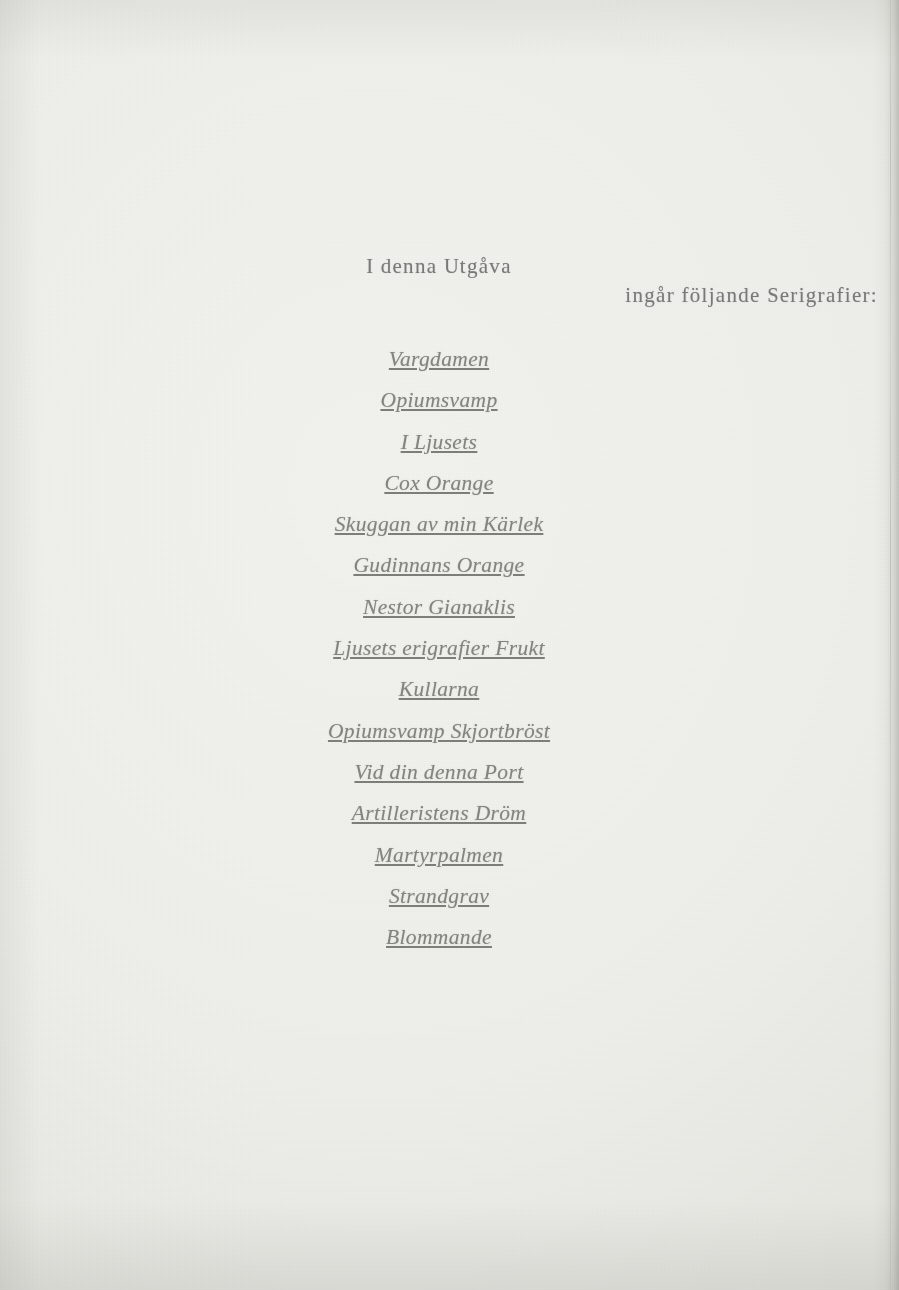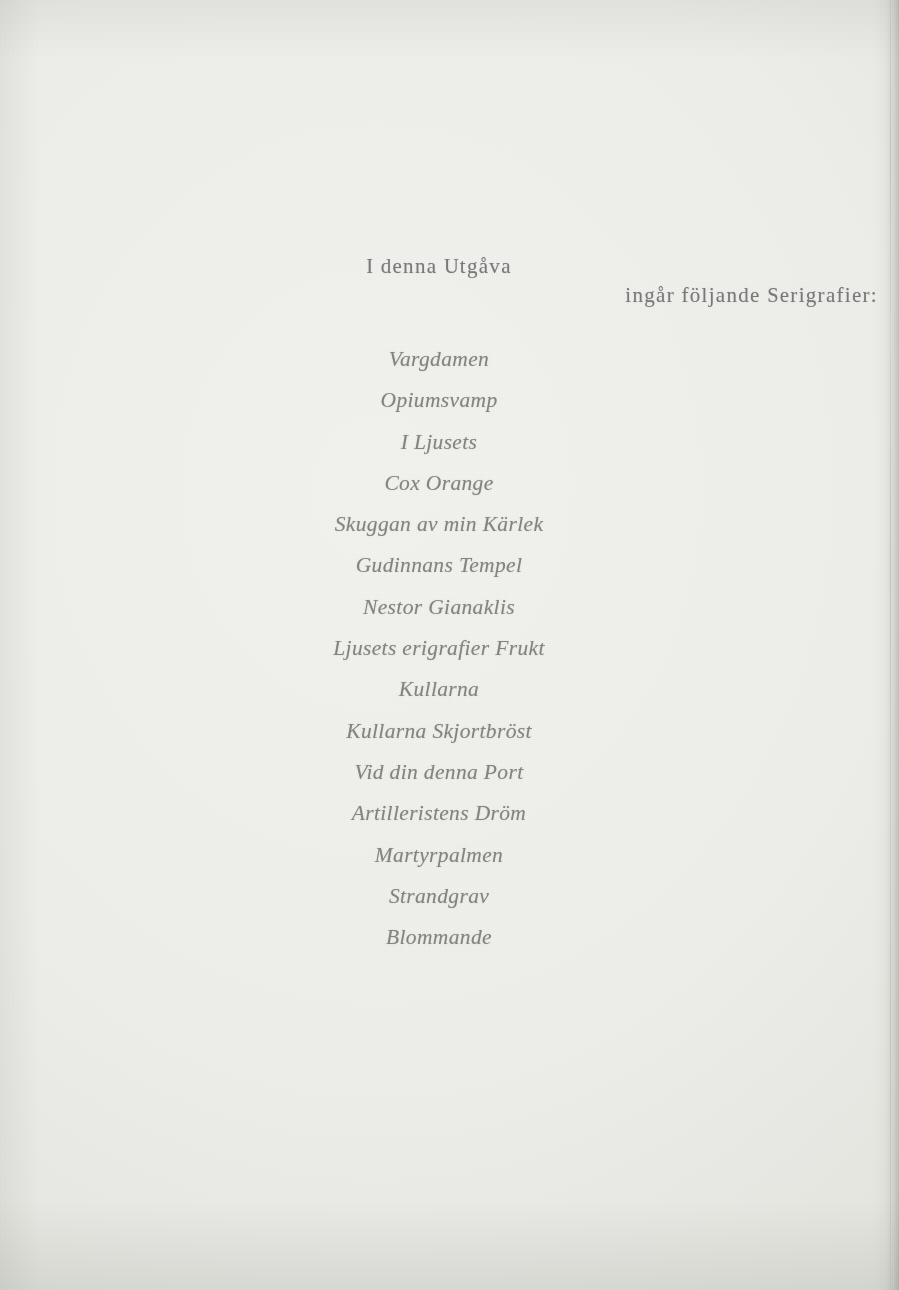--- a/index.html
+++ b/index.html
@@ -109,20 +109,21 @@
   .heading-line-2 {
     margin-top: 1px;
     text-align: right;
   }
 
   #works-list {
     margin: 0;
     padding: 0;
     list-style: none;
     margin-top: 30px;
+    text-decoration: underline;
   }
   #works-list li {
     font-style: italic;
     font-size: 21.5px;
     line-height: 41.3px;
     color: #83837f;
     letter-spacing: .35px;
     text-shadow: 0 0 1.2px rgba(125,125,125,.35);
     white-space: nowrap;
   }
@@ -149,25 +150,25 @@
     <div class="heading heading-line-2">
       <span class="sc">ingår följande </span><span>S</span><span class="sc">erigrafier:</span>
     </div>
 
     <ul id="works-list">
       <li>Vargdamen</li>
       <li>Opiumsvamp</li>
       <li>I Ljusets</li>
       <li>Cox Orange</li>
       <li>Skuggan av min Kärlek</li>
-      <li>Gudinnans Tempel</li>
+      <li>Gudinnans Orange</li>
       <li>Nestor Gianaklis</li>
       <li>Ljusets erigrafier Frukt</li>
       <li>Kullarna</li>
-      <li>Kullarna Skjortbröst</li>
+      <li>Opiumsvamp Skjortbröst</li>
       <li>Vid din denna Port</li>
       <li>Artilleristens Dröm</li>
       <li>Martyrpalmen</li>
       <li>Strandgrav</li>
       <li>Blommande</li>
     </ul>
 
   </div>
 </div>
 

